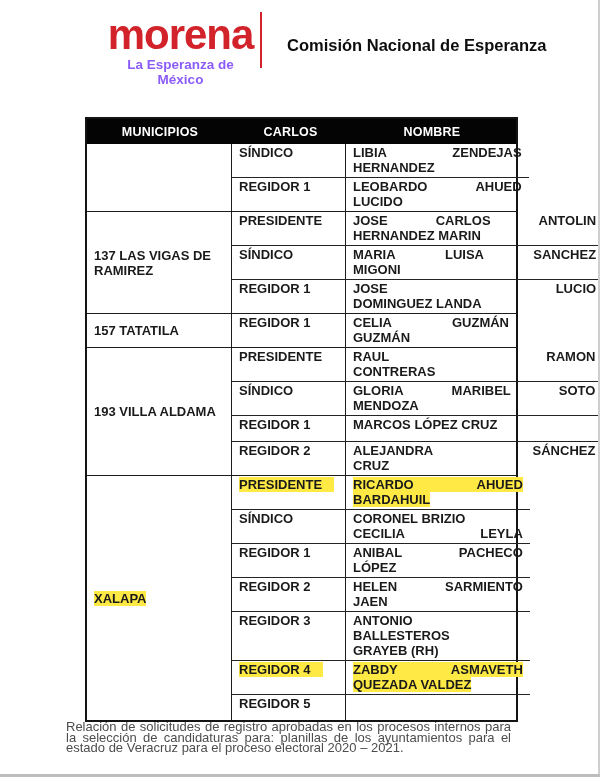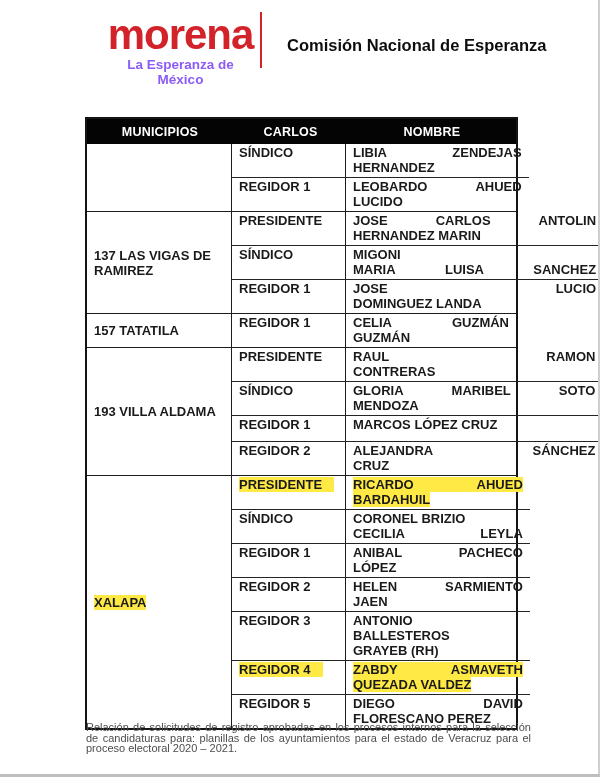--- a/index.html
+++ b/index.html
@@ -34,21 +34,21 @@
   .row + .row{border-top:1px solid #242424;}
   .ccell{width:114px;border-right:1.5px solid #1c1c1c;padding:1px 3px 2px 7px;
          box-sizing:border-box;line-height:15px;flex-shrink:0;}
   .ncell{flex:1;padding:1px 7px 2px 7px;line-height:15px;}
   .nline{display:flex;justify-content:space-between;gap:48px;}
   .nline.last{display:block;}
   .hl{background:var(--hl,#ffe945);}
   .hl.pad{padding-right:12px;}
 
   
-  .footer-note{position:absolute;left:86px;top:722px;width:445px;font-size:11px;
+  .footer-note{position:absolute;left:66px;top:722px;width:445px;font-size:13px;
                line-height:10.5px;color:#4d4d4d;text-align:justify;}
   .edge-right{position:absolute;right:0;top:0;width:2px;height:777px;background:#cfcfcf;}
   .edge-bottom{position:absolute;left:0;bottom:0;width:600px;height:3px;background:#bdbdbd;}
 </style>
 </head>
 <body>
 
 <div class="page">
 
   <div class="wordmark">morena</div>
@@ -99,26 +99,26 @@
                   <span>JOSE</span>
                   <span>CARLOS</span>
                   <span>ANTOLIN</span>
                 </div>
                 <div class="nline last">HERNANDEZ MARIN</div>
               </div>
             </div>
             <div class="row">
               <div class="cell ccell">SÍNDICO</div>
               <div class="cell ncell">
-                <div class="nline last">MIGONI</div>
                 <div class="nline">
                   <span>MARIA</span>
                   <span>LUISA</span>
                   <span>SANCHEZ</span>
                 </div>
+                <div class="nline last">MIGONI</div>
               </div>
             </div>
             <div class="row">
               <div class="cell ccell">REGIDOR 1</div>
               <div class="cell ncell">
                 <div class="nline">
                   <span>JOSE</span>
                   <span>LUCIO</span>
                 </div>
                 <div class="nline last">DOMINGUEZ LANDA</div>
@@ -243,27 +243,20 @@
               <div class="cell ncell">
                 <div class="nline hl">
                   <span>ZABDY</span>
                   <span>ASMAVETH</span>
                 </div>
                 <div class="nline last"><span class="hl">QUEZADA VALDEZ</span></div>
               </div>
             </div>
             <div class="row">
               <div class="cell ccell">REGIDOR 5</div>
-              <div class="cell ncell">
-                <div class="nline">
-                  <span>DIEGO</span>
-                  <span>DAVID</span>
-                </div>
-                <div class="nline last">FLORESCANO PEREZ</div>
-              </div>
             </div>
           </div>
         </div>
       </div>
   </div>
 
   <div class="footer-note">Relación de solicitudes de registro aprobadas en los procesos internos para la selección de candidaturas para: planillas de los ayuntamientos para el estado de Veracruz para el proceso electoral 2020 – 2021.</div>
 
   <div class="edge-right"></div>
   <div class="edge-bottom"></div>

